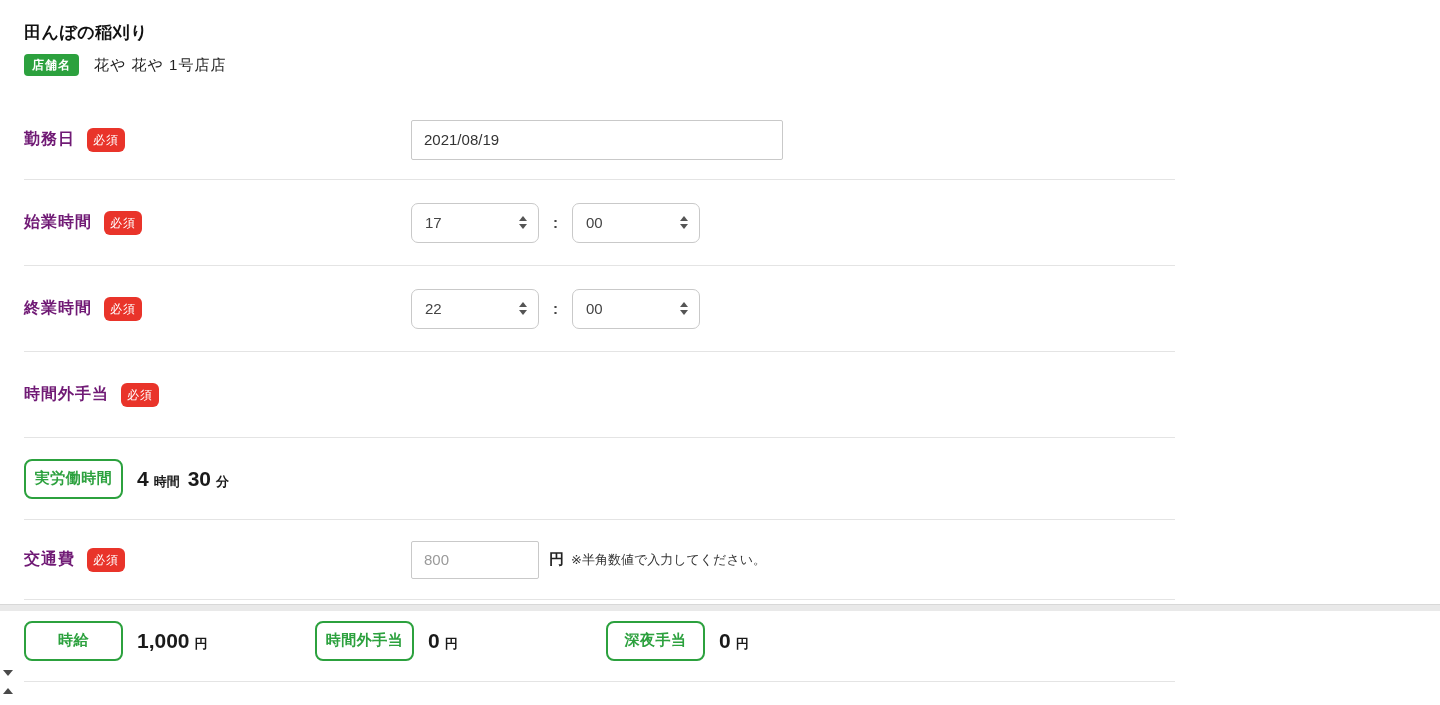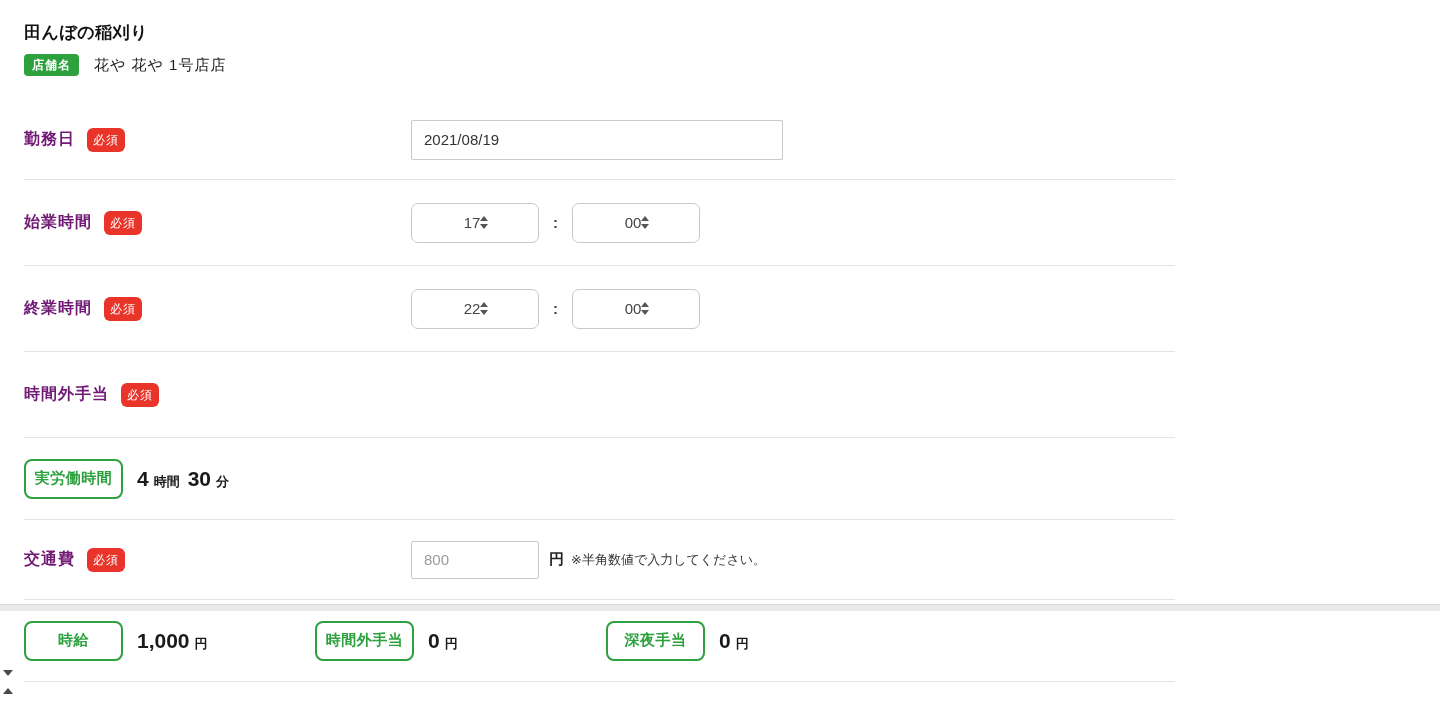--- a/index.html
+++ b/index.html
@@ -45,21 +45,21 @@
     font-family:inherit;
   }
   .fee-input {
     width:128px; height:38px; border:1px solid #c9c9c9; border-radius:2px;
     padding:0 12px; font-size:15px; color:#9a9a9a; background:#fff; outline:none;
     font-family:inherit;
   }
   .select {
     width:128px; height:40px; border:1px solid #c9c9c9; border-radius:7px;
     padding:0 11px 0 13px; background:#fff; display:flex; align-items:center;
-    justify-content:center; font-size:15px; color:#444; cursor:default;
+    justify-content:space-between; font-size:15px; color:#444; cursor:default;
   }
   .spin { display:flex; flex-direction:column; align-items:center; gap:3px; }
   .tri-up   { width:0; height:0; border-left:4px solid transparent; border-right:4px solid transparent; border-bottom:5px solid #555; }
   .tri-down { width:0; height:0; border-left:4px solid transparent; border-right:4px solid transparent; border-top:5px solid #555; }
   .colon { margin:0 14px; font-size:15px; font-weight:bold; color:#444; }
 
   .unit { font-size:15px; font-weight:bold; color:#222; margin-left:10px; }
   .note { font-size:13px; color:#333; margin-left:7px; }
 
   .outline-box {

